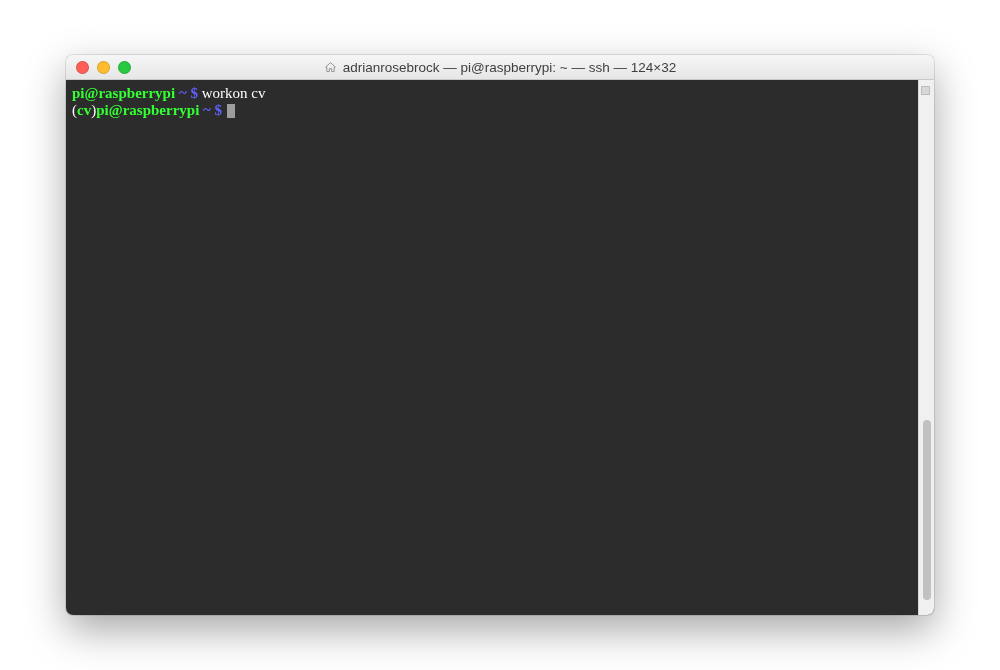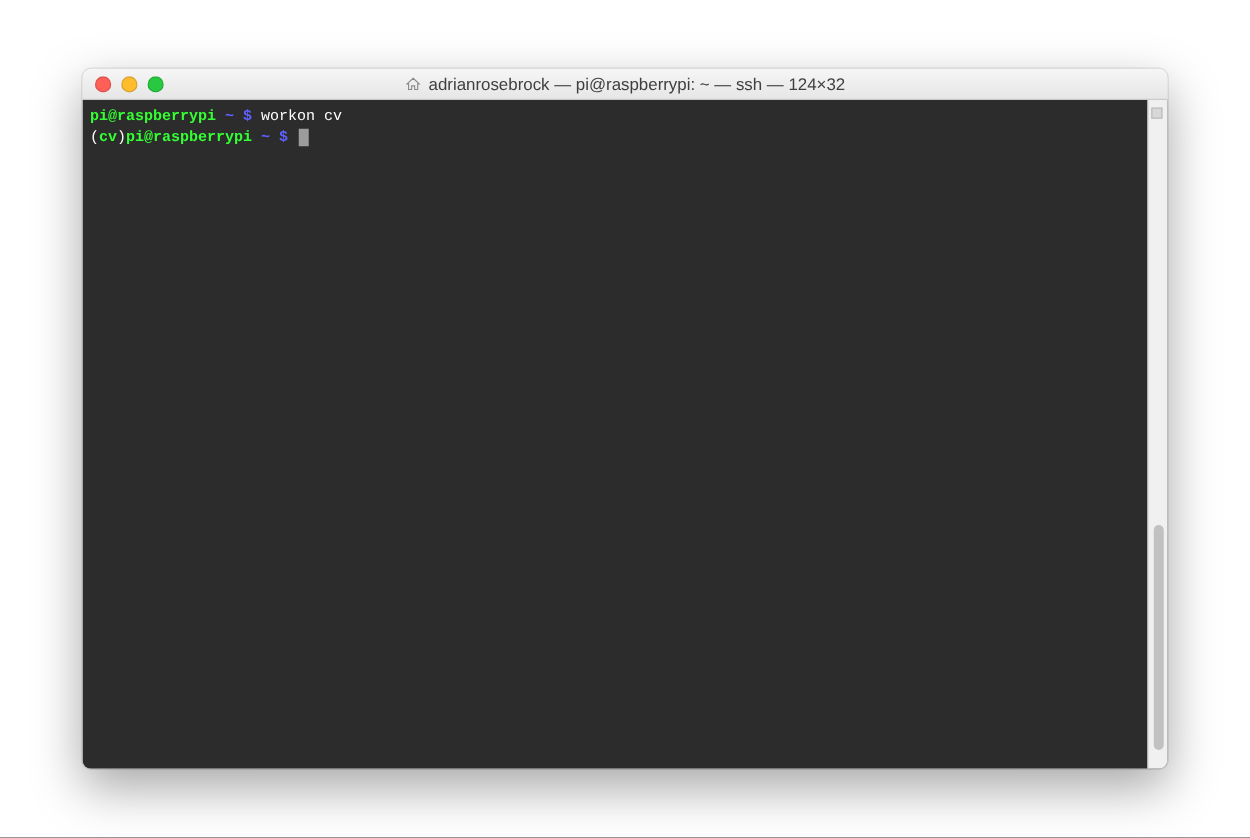--- a/index.html
+++ b/index.html
@@ -66,22 +66,22 @@
     }
     .terminal-body {
       flex: 1;
       background: #2c2c2c;
       display: flex;
       position: relative;
     }
     .terminal-content {
       flex: 1;
       padding: 5px 6px;
-      font-family: Liberation Mono, monospace;
-      font-size: 12px;
+      font-family: Liberation Serif, serif;
+      font-size: 15px;
       line-height: 17px;
       color: #ffffff;
       white-space: pre;
     }
     .line { display: block; }
     .user-host { color: #33ff33; font-weight: bold; }
     .path { color: #6060ff; font-weight: bold; }
     .dollar { color: #6060ff; font-weight: bold; }
     .command { color: #ffffff; }
     .venv-paren { color: #ffffff; }

